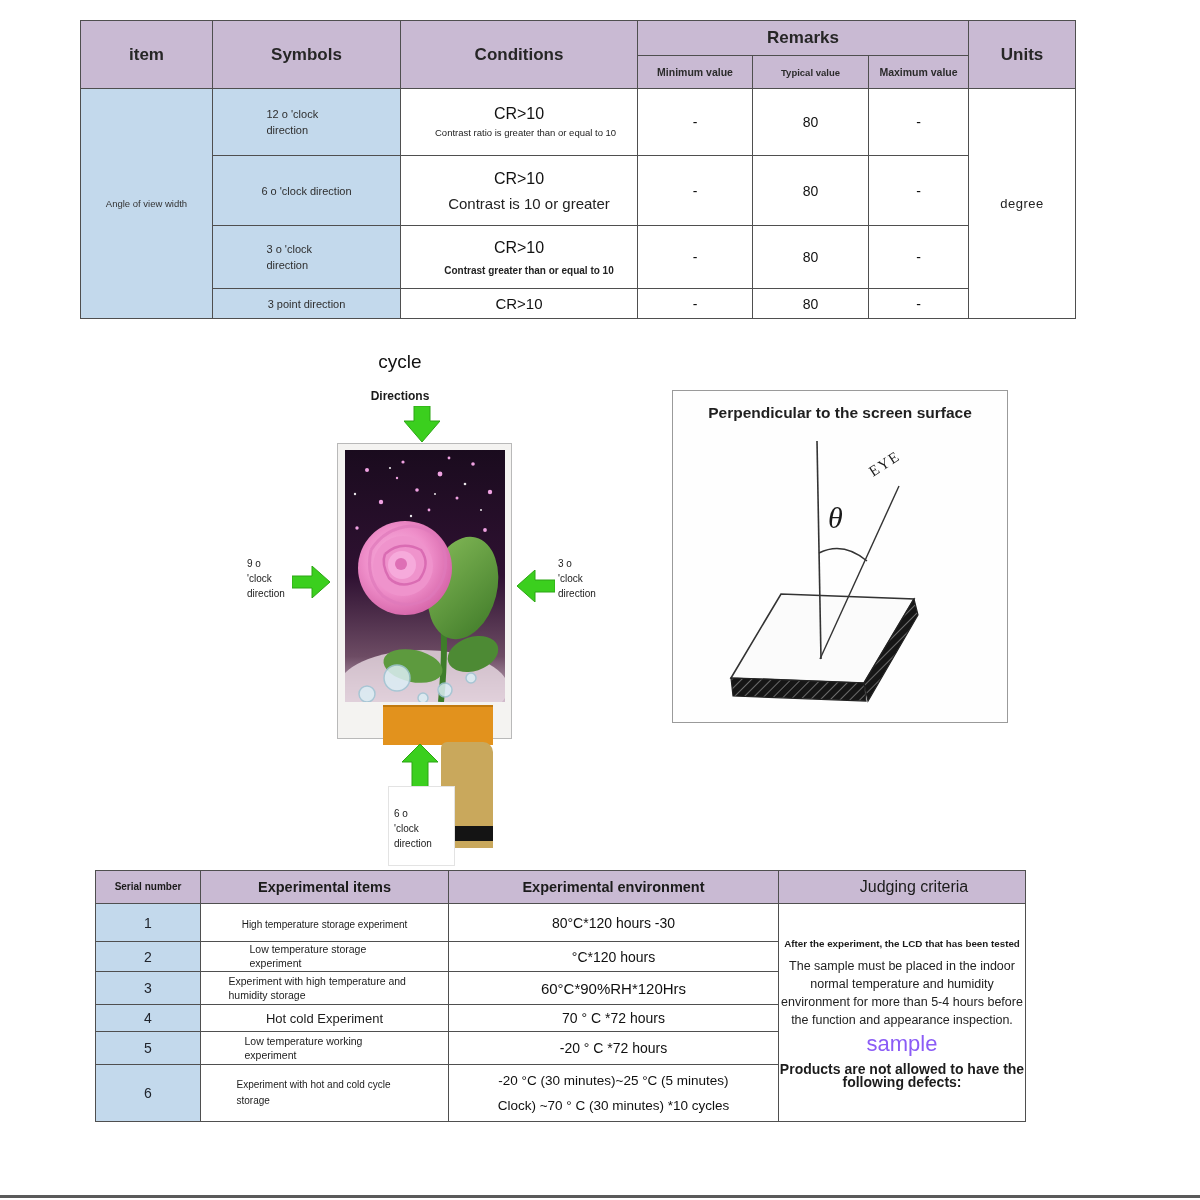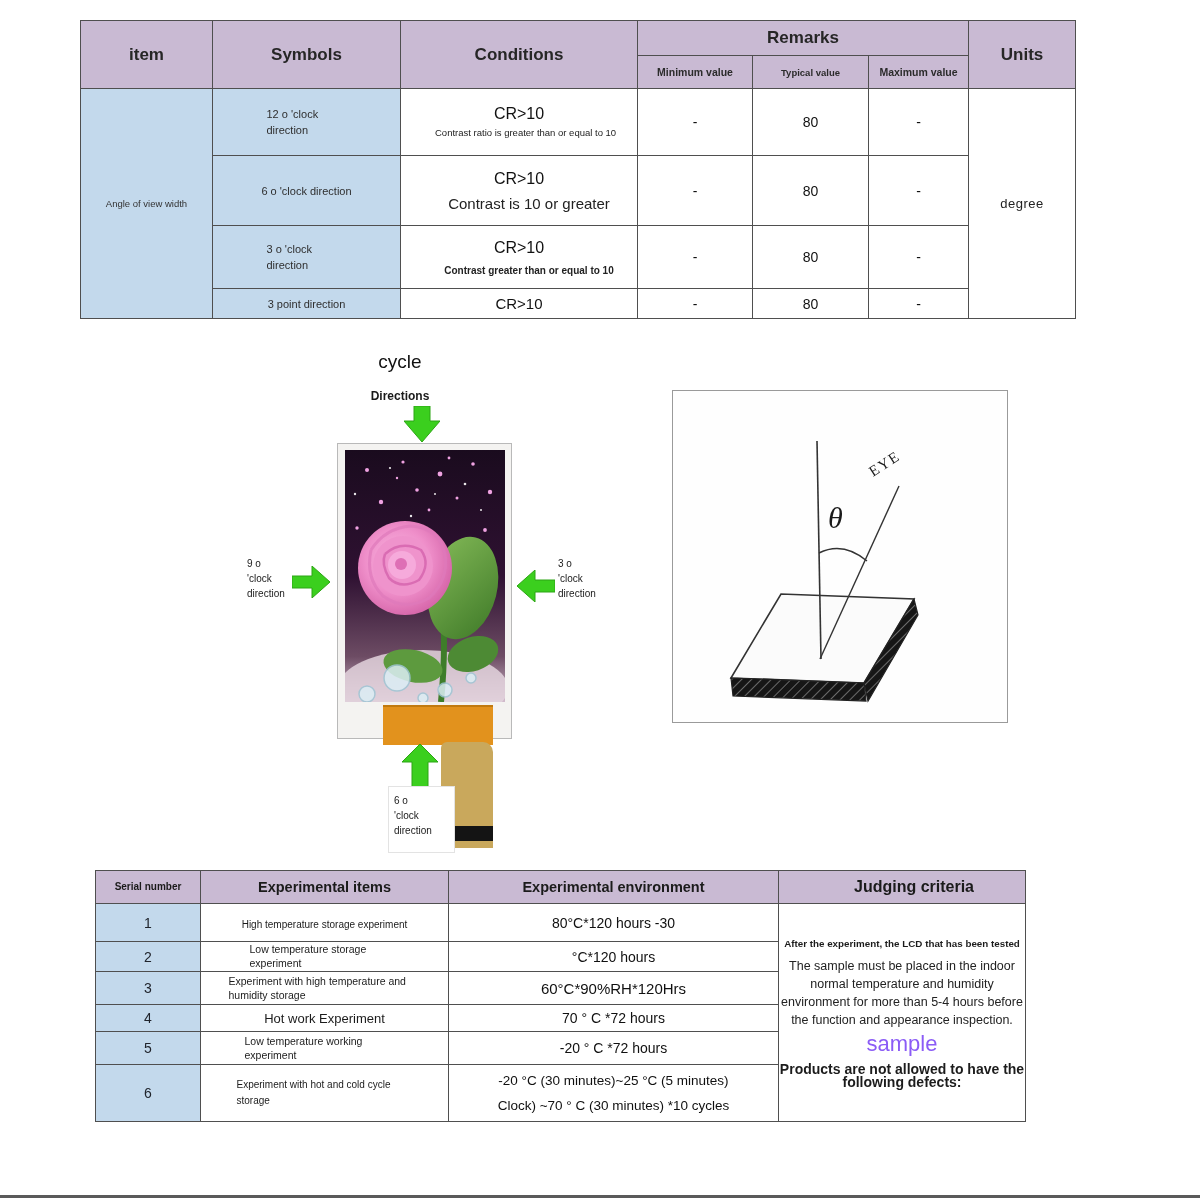--- a/index.html
+++ b/index.html
@@ -31,21 +31,21 @@
   .unitcell { vertical-align:top; padding-top:72px; font-size:13px; letter-spacing:0.5px; color:#222; }
 
   
   .abs { position:absolute; }
   .twelve-word { left:340px; top:351px; width:120px; text-align:center; font-size:19px; color:#111; }
   .twelve-sub  { left:340px; top:389px; width:120px; text-align:center; font-size:12px; font-weight:bold; color:#1a1a1a; }
   .dir-label { font-size:10px; line-height:15px; color:#1a1a1a; }
   .lbl-9 { left:247px; top:556px; }
   .lbl-3 { left:558px; top:556px; }
   .six-box { left:388px; top:786px; width:58px; height:58px; background:#ffffff;
-             border:1px solid #e3e3e3; padding:6px 2px 1px 5px; z-index:6; }
+             border:1px solid #e3e3e3; padding:19px 2px 1px 5px; z-index:6; }
   .lcd-frame { left:337px; top:443px; width:175px; height:296px; background:#f4f3f1;
                border:1px solid #b9b9b9; box-sizing:border-box; }
   .lcd-frame svg { position:absolute; left:7px; top:6px; }
   .flex-orange { left:383px; top:705px; width:110px; height:38px; background:#e2921d;
                  border-top:2px solid #c17a10; z-index:1; }
   .flex-tan { left:441px; top:742px; width:52px; height:106px; background:#c9a85c;
               border-radius:6px 10px 0 0; z-index:1; }
   .flex-notch { left:441px; top:795px; width:14px; height:53px; background:#ffffff; z-index:2; }
   .flex-black { left:450px; top:826px; width:43px; height:15px; background:#141414; z-index:3; }
   .arrow { z-index:5; }
@@ -56,21 +56,21 @@
   .eye-title { position:absolute; left:0; top:13px; width:100%; text-align:center;
                font-size:15.5px; font-weight:600; color:#1f1f1f; }
   .eye-box svg { position:absolute; left:0; top:0; }
   .eye-text { font-family:"Liberation Serif", serif; font-size:15px; letter-spacing:1.5px; fill:#1a1a1a; }
   .theta-text { font-family:"Liberation Serif", serif; font-style:italic; font-size:30px; fill:#1a1a1a; }
 
   
   .expt { left:95px; top:870px; width:930px; }
   .expt .hdr-serial { font-size:10px; line-height:12px; }
   .expt .hdr-mid { font-size:14.5px; }
-  .expt .hdr-judge { font-size:16px; font-weight:700;padding-left:24px; }
+  .expt .hdr-judge { font-size:16px; font-weight:400;padding-left:24px; }
   .serial { font-size:14px; color:#20242c; }
   .iwrap { display:inline-block; text-align:left; }
   .it-s { font-size:10px; }
   .it-m { font-size:10.5px; line-height:14px; }
   .it-l { font-size:13px; }
   .it-6 { font-size:10px; line-height:16px; }
   .envcell { text-align:left; padding-left:14px; font-size:14px; color:#101010; }
   .env-3 { font-size:15px; }
   .env-6 div { font-size:13.5px; line-height:25px; }
   .judgecell { vertical-align:top; text-align:left; padding:8px 10px; }
@@ -251,20 +251,21 @@
   <polygon points="18,0 36,18 26,18 26,44 10,44 10,18 0,18" fill="#3bcf1e" stroke="#2da514" stroke-width="1"></polygon>
 </svg>
 
 <div class="abs dir-label six-box">
   <div>6 o</div>
   <div>'clock</div>
   <div>direction</div>
 </div>
 
 <div class="abs eye-box">
+  <div class="eye-title">Perpendicular to the screen surface</div>
   <svg width="334" height="331" viewBox="0 0 334 331">
     <defs>
       <pattern id="hatch" width="7" height="7" patternUnits="userSpaceOnUse" patternTransform="rotate(45)">
         <rect width="7" height="7" fill="#161616"></rect>
         <line x1="0" y1="0" x2="0" y2="7" stroke="#6a6a6a" stroke-width="2"></line>
       </pattern>
     </defs>
     <polygon points="58,287 108,203 241,208 191,292" fill="#fbfbfb" stroke="#333" stroke-width="1.6"></polygon>
     <polygon points="58,287 191,292 193,310 60,305" fill="url(#hatch)" stroke="#222" stroke-width="1.2"></polygon>
     <polygon points="191,292 241,208 245,224 195,310" fill="url(#hatch)" stroke="#222" stroke-width="1.2"></polygon>
@@ -306,21 +307,21 @@
       <td><span class="iwrap it-m" style="width:150px">Low temperature storage experiment</span></td>
       <td class="envcell">°C*120 hours</td>
     </tr>
     <tr style="height:33px">
       <td class="blue serial">3</td>
       <td><span class="iwrap it-m" style="width:192px">Experiment with high temperature and humidity storage</span></td>
       <td class="envcell env-3">60°C*90%RH*120Hrs</td>
     </tr>
     <tr style="height:27px">
       <td class="blue serial">4</td>
-      <td><span class="iwrap it-l">Hot work Experiment</span></td>
+      <td><span class="iwrap it-l">Hot cold Experiment</span></td>
       <td class="envcell">70 ° C *72 hours</td>
     </tr>
     <tr style="height:33px">
       <td class="blue serial">5</td>
       <td><span class="iwrap it-m" style="width:160px">Low temperature working experiment</span></td>
       <td class="envcell">-20 ° C *72 hours</td>
     </tr>
     <tr style="height:57px">
       <td class="blue serial">6</td>
       <td><span class="iwrap it-6" style="width:176px">Experiment with hot and cold cycle storage</span></td>

